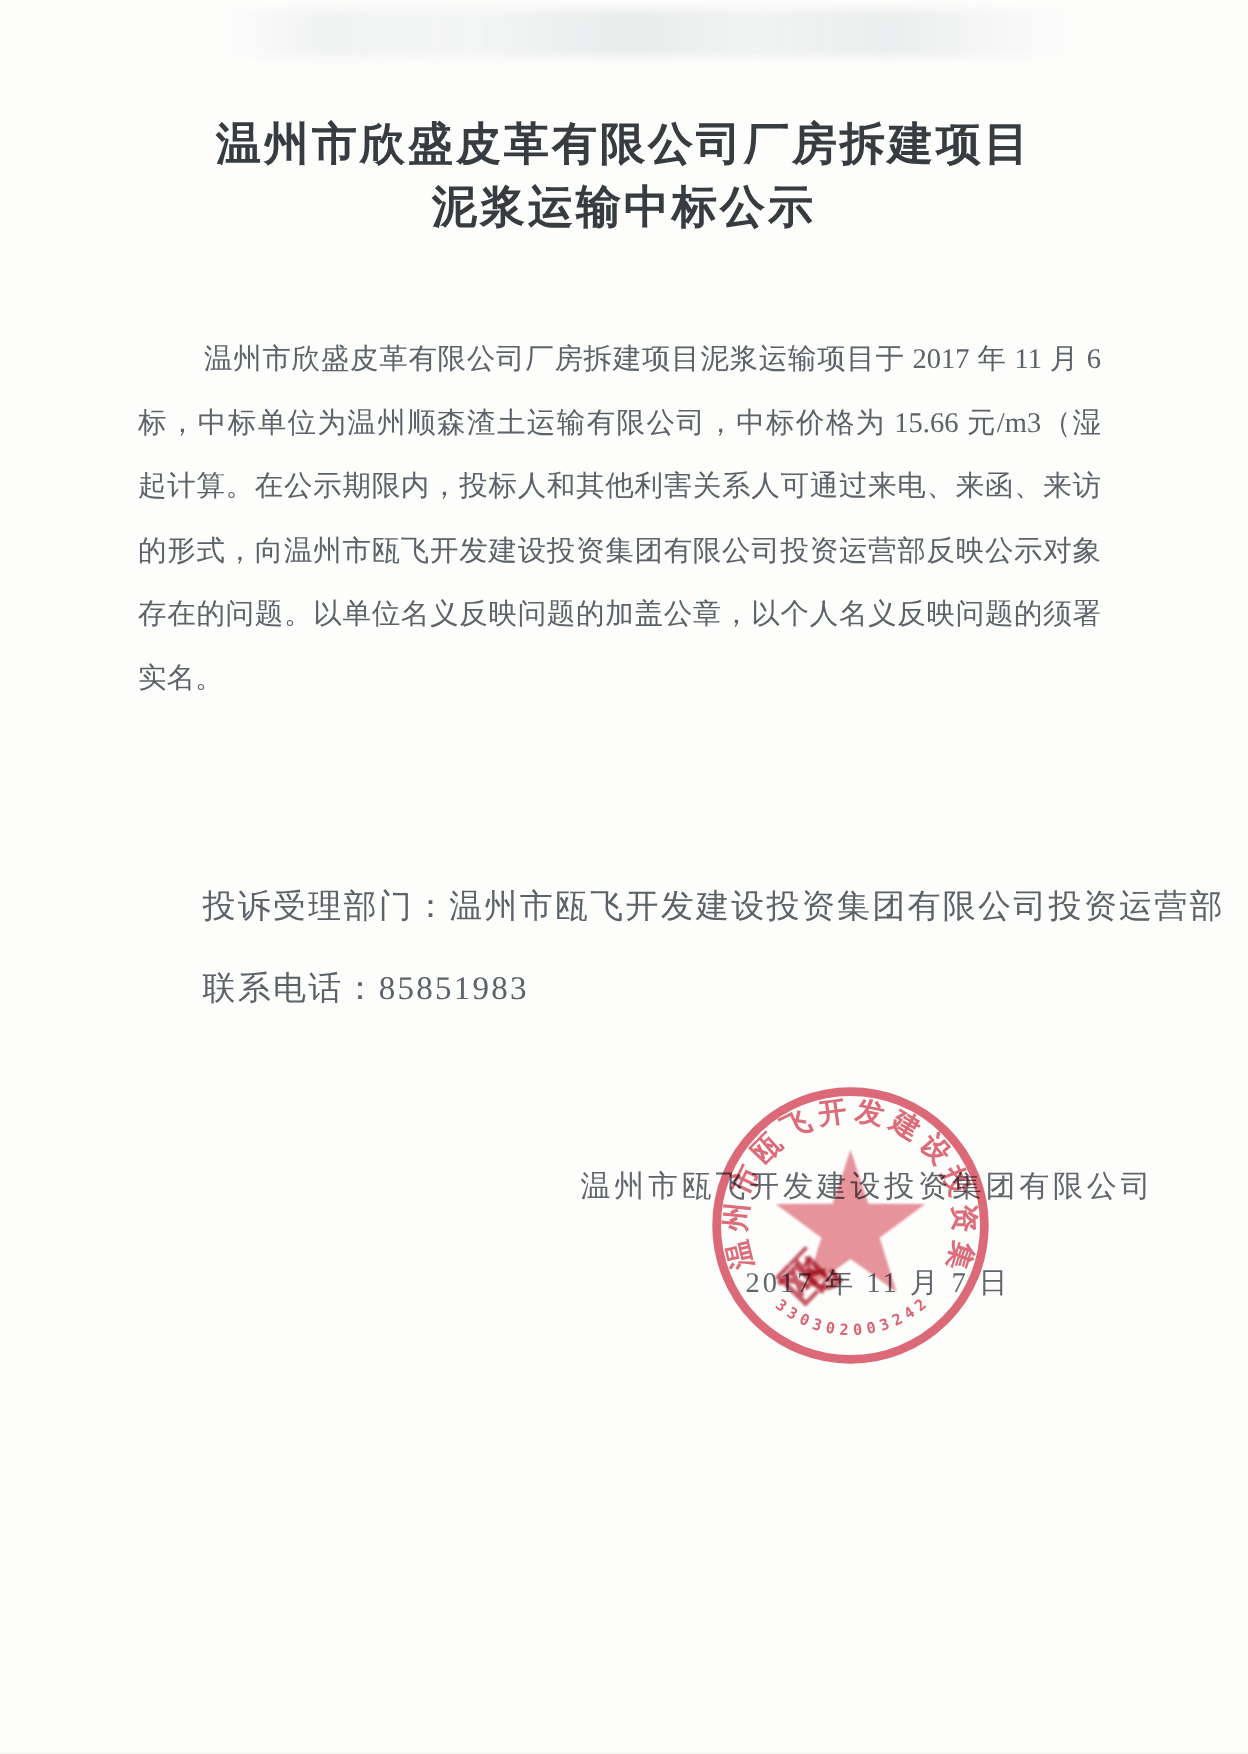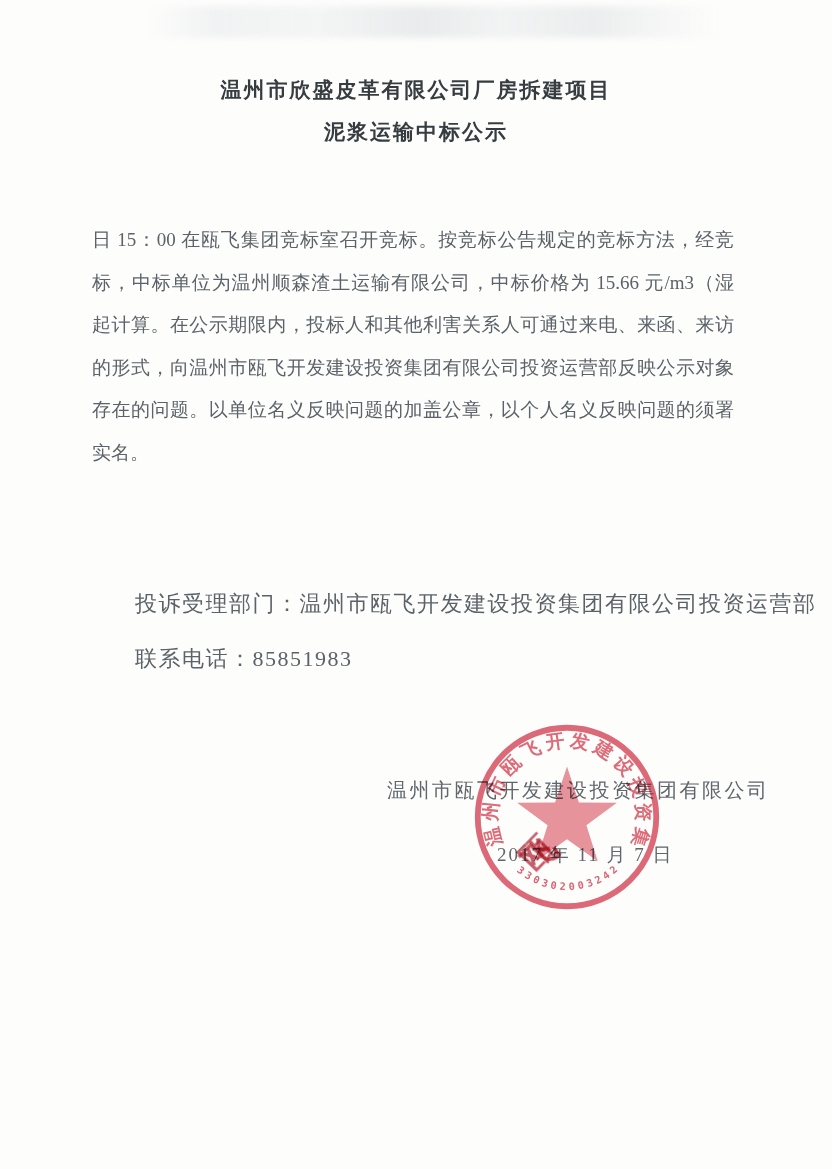--- a/index.html
+++ b/index.html
@@ -22,21 +22,21 @@
         rgba(160,170,178,0.18) 30%,
         rgba(150,160,168,0.34) 48%,
         rgba(160,170,178,0.22) 62%,
         rgba(150,160,168,0.30) 78%,
         rgba(176,184,190,0.00) 100%);
     filter:blur(3px);
     opacity:.55;
   }
   .title{
     position:absolute;left:0;width:832px;text-align:center;
-    font-size:21px;font-weight:bold;color:#363c40;
+    font-size:30px;font-weight:bold;color:#363c40;
     letter-spacing:2px;white-space:nowrap;
   }
   .title-1{top:76px;}
   .title-2{top:118px;}
   .body-block{
     position:absolute;left:92px;top:219px;width:642px;
     font-size:19px;line-height:42.6px;color:#5b6268;
   }
   .body-line{
     text-align:justify;
@@ -78,21 +78,21 @@
 <body>
 
 <div class="page">
 
   <div class="scan-artifact"></div>
 
   <div class="title title-1">温州市欣盛皮革有限公司厂房拆建项目</div>
   <div class="title title-2">泥浆运输中标公示</div>
 
   <div class="body-block">
-    <div class="body-line">日 15：00 在瓯飞集团竞标室召开竞标。按竞标公告规定的竞标方法，经竞</div>
+    <div class="body-line first">温州市欣盛皮革有限公司厂房拆建项目泥浆运输项目于 2017 年 11 月 6</div>
     <div class="body-line">标，中标单位为温州顺森渣土运输有限公司，中标价格为 15.66 元/m3（湿</div>
     <div class="body-line">起计算。在公示期限内，投标人和其他利害关系人可通过来电、来函、来访</div>
     <div class="body-line">的形式，向温州市瓯飞开发建设投资集团有限公司投资运营部反映公示对象</div>
     <div class="body-line">存在的问题。以单位名义反映问题的加盖公章，以个人名义反映问题的须署</div>
     <div class="body-line last">实名。</div>
   </div>
 
   <div class="info-line complaint-line">
     <span>投诉受理部门：</span><span>温州市瓯飞开发建设投资集团有限公司投资运营部</span>
   </div>

